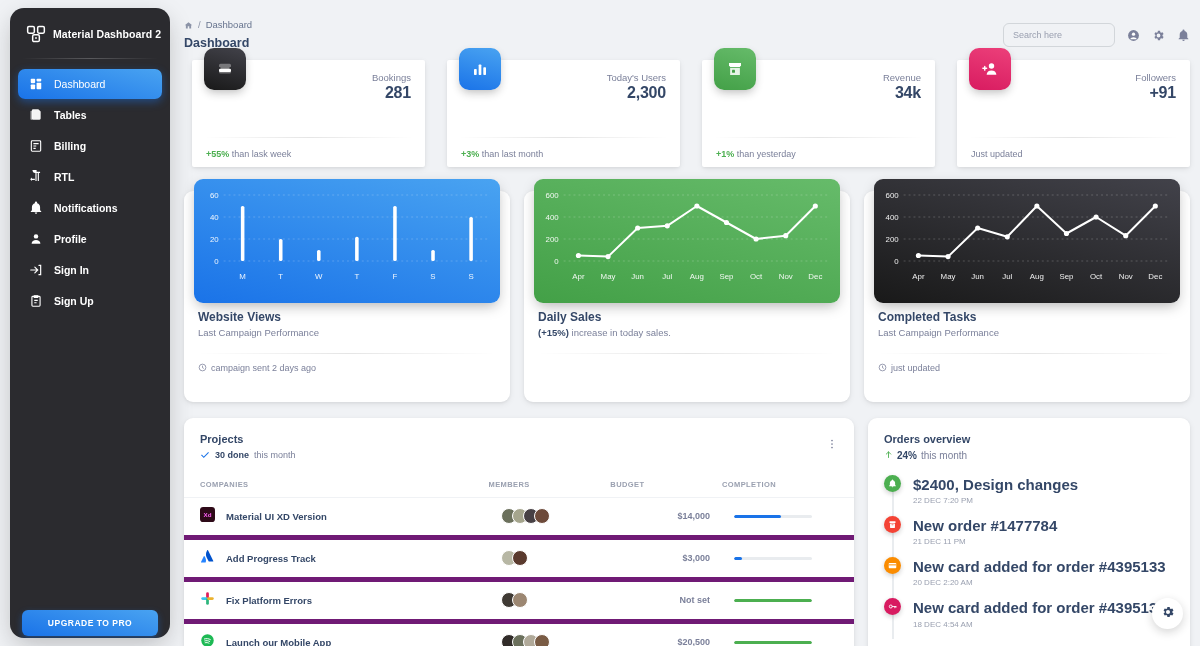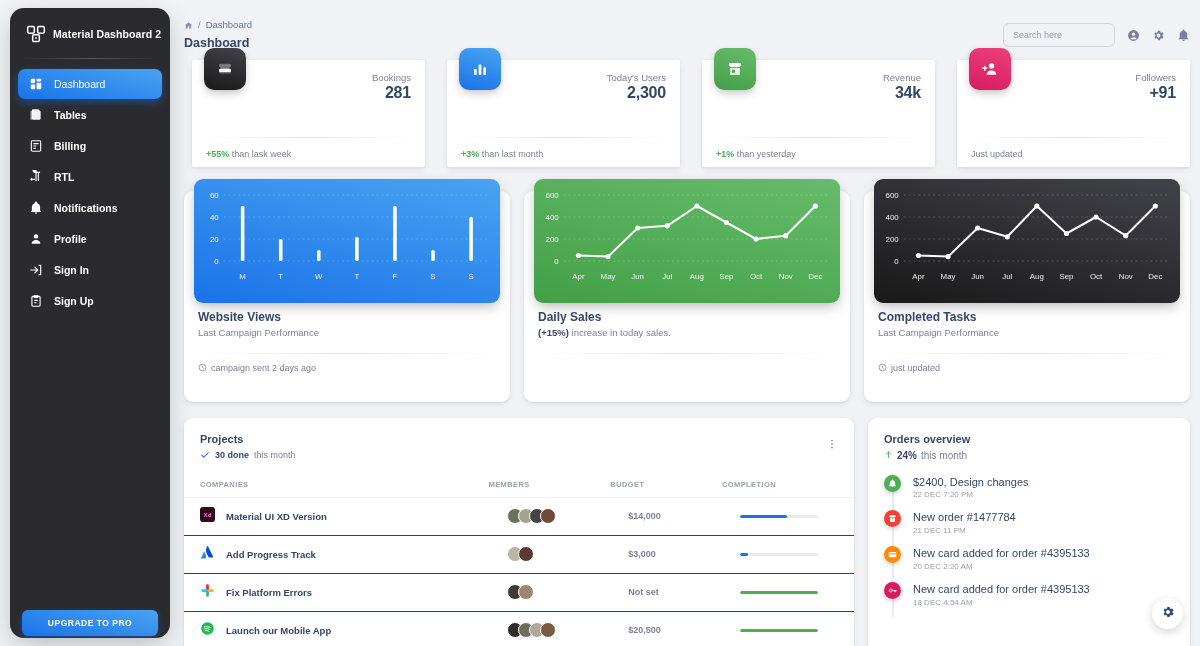--- a/index.html
+++ b/index.html
@@ -137,21 +137,21 @@
   .pc-sub { font-size: 9px; color: #7b809a; display: flex; align-items: flex-start; gap: 5px; }
   .pc-sub b { color: #344767; font-weight: bold; }
   .pc-menu { position: absolute; right: 16px; top: 18px; cursor: pointer; }
 
   table.proj { width: 100%; border-collapse: collapse; margin-top: 12px; }
   table.proj th {
     font-size: 7.5px; letter-spacing: .4px; color: #9aa0b0; font-weight: bold;
     text-transform: uppercase; text-align: left; padding: 6px 0 8px 0;
     border-bottom: 1px solid #f0f2f5;
   }
-  table.proj td { padding: 9px 18px; border-bottom: 1px solid #701a75; vertical-align: middle; }
+  table.proj td { padding: 9px 12px; border-bottom: 5px solid #701a75; vertical-align: middle; text-align: right; }
   .col-company { width: 300px; padding-left: 16px !important; }
   .col-members { width: 120px; }
   .col-budget  { width: 110px; }
   .col-completion { width: 130px; }
   .company-cell { display: flex; align-items: center; gap: 11px; }
   .company-name { font-size: 9.5px; font-weight: bold; color: #344767; }
   .avatars { display: flex; }
   .av { width: 16px; height: 16px; border-radius: 50%; border: 1.5px solid #fff; margin-left: -5px; background-size: cover; }
   .av:first-child { margin-left: 0; }
   .budget { font-size: 9px; color: #7b809a; font-weight: bold; }
@@ -168,21 +168,21 @@
   .oc-sub b { color: #344767; font-weight: bold; }
   .timeline { margin-top: 14px; position: relative; }
   .tl-line { position: absolute; left: 8px; top: 10px; bottom: -10px; width: 1.5px; background: #e9ecef; }
   .tl-item { display: flex; gap: 12px; margin-bottom: 11px; position: relative; }
   .tl-dot {
     width: 17px; height: 17px; border-radius: 50%; flex: 0 0 17px;
     display: flex; align-items: center; justify-content: center; z-index: 2;
     box-shadow: 0 2px 5px rgba(20,20,20,.2);
   }
   .tl-txt { padding-top: 0; }
-  .tl-name { font-size: 11px; font-weight: normal; color: #344767; line-height: 1.35; }
+  .tl-name { font-size: 15px; font-weight: bold; color: #344767; line-height: 1.35; }
   .tl-time { font-size: 8px; color: #9aa0b0; margin-top: 1px; }
 
   .fab {
     position: absolute; right: 17px; bottom: 17px;
     width: 31px; height: 31px; border-radius: 50%;
     background: #fff; border: none; cursor: pointer;
     box-shadow: 0 3px 10px rgba(20,20,20,.18);
     display: flex; align-items: center; justify-content: center;
   }
 </style>

